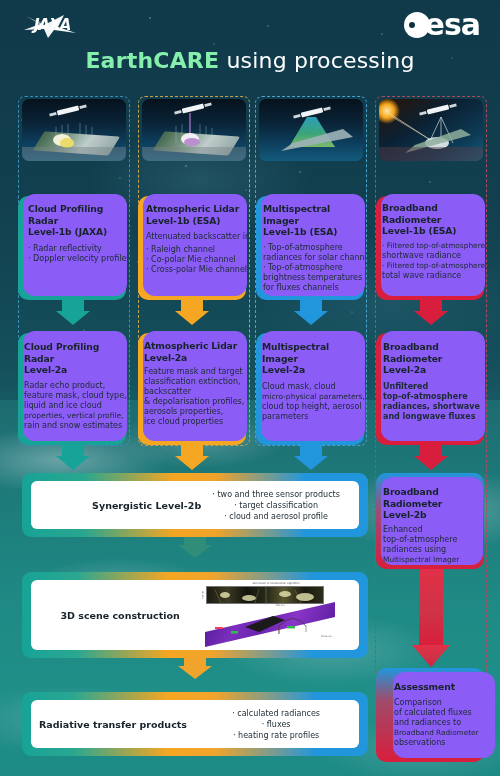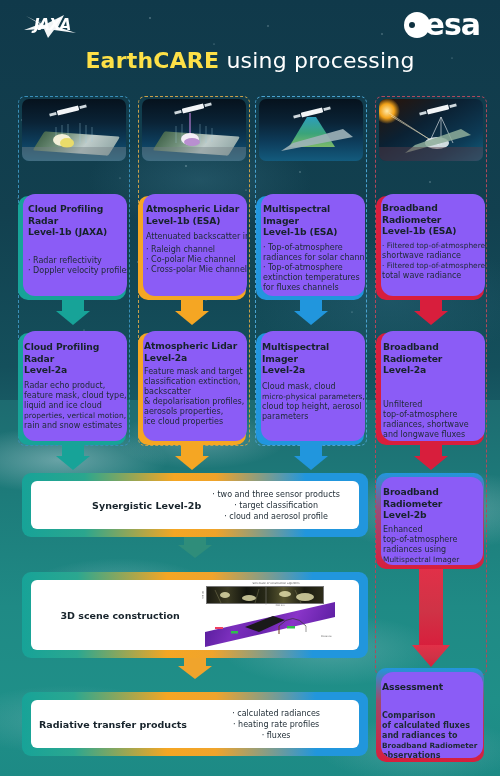--- a/index.html
+++ b/index.html
@@ -39,21 +39,21 @@
   .logo-jaxa { position: absolute; left: 24px; top: 13px; color: #fff; }
   .logo-esa  { position: absolute; right: 20px; top: 12px; display: flex; align-items: center; }
   .esa-dot { width: 26px; height: 26px; border-radius: 50%; background:#fff; position: relative; }
   .esa-dot::after { content:""; position:absolute; left:5px; top:10px; width:6px; height:6px; border-radius:50%; background:#0e3140; }
   .esa-txt { color:#fff; font-size: 30px; font-weight: 700; letter-spacing: -1px; margin-left:-5px; line-height: 26px; }
 
   #title {
     position: absolute; top: 48px; left: 0; width: 500px; text-align: center;
     font-size: 22px; font-weight: 400; color: #ffffff; z-index: 6; letter-spacing: .2px;
   }
-  #title .hi { color: #fde047; font-weight: 700; }
+  #title .hi { color: #86efac; font-weight: 700; }
   #title .rest { font-weight: 400; }
 
   
   .lane {
     position: absolute; z-index: 2;
     border: 1px dashed; border-radius: 7px; background: transparent;
   }
 
   
   .thumb {
@@ -261,21 +261,21 @@
 <div class="panel" style="left:18px;  top:196px; width:108px; height:104px; background:#17a398;"></div>
 <div class="panel" style="left:138px; top:196px; width:108px; height:104px; background:#f5a623;"></div>
 <div class="panel" style="left:256px; top:196px; width:108px; height:104px; background:#2196dd;"></div>
 <div class="panel" style="left:376px; top:196px; width:108px; height:104px; background:#d81e3c;"></div>
 
 <div class="card" style="left:23px; top:194px; width:104px; height:102px; padding:9px 5px;">
   <div class="hd">
     <div>Cloud Profiling Radar</div>
     <div>Level-1b (JAXA)</div>
   </div>
-  <div class="bd" style="margin-top:18px;">
+  <div class="bd" style="margin-top:6px;">
     <div>· Radar reflectivity</div>
     <div>· Doppler velocity profiles</div>
   </div>
 </div>
 
 <div class="card" style="left:143px; top:194px; width:104px; height:102px; padding:9px 3px;">
   <div class="hd">
     <div>Atmospheric Lidar</div>
     <div>Level-1b (ESA)</div>
   </div>
@@ -290,21 +290,21 @@
 
 <div class="card" style="left:261px; top:194px; width:104px; height:102px; padding:9px 2px;">
   <div class="hd">
     <div>Multispectral Imager</div>
     <div>Level-1b (ESA)</div>
   </div>
   <div class="bd" style="margin-top:5px;">
     <div>· Top-of-atmosphere</div>
     <div>radiances for solar channels</div>
     <div>· Top-of-atmosphere</div>
-    <div>extinction temperatures</div>
+    <div>brightness temperatures</div>
     <div>for fluxes channels</div>
   </div>
 </div>
 
 <div class="card" style="left:381px; top:194px; width:104px; height:102px; padding:8px 1px;">
   <div class="hd">
     <div>Broadband</div>
     <div>Radiometer</div>
     <div>Level-1b (ESA)</div>
   </div>
@@ -340,21 +340,21 @@
 
 <div class="card" style="left:23px; top:331px; width:104px; height:110px; padding:10px 1px;">
   <div class="hd">
     <div>Cloud Profiling Radar</div>
     <div>Level-2a</div>
   </div>
   <div class="bd" style="margin-top:5px;">
     <div>Radar echo product,</div>
     <div>feature mask, cloud type,</div>
     <div>liquid and ice cloud</div>
-    <div style="font-size:7.5px">properties, vertical motion,</div>
+    <div style="font-size:7.5px">properties, vertical profile,</div>
     <div>rain and snow estimates</div>
   </div>
 </div>
 
 <div class="card" style="left:143px; top:331px; width:104px; height:110px; padding:9px 1px;">
   <div class="hd">
     <div>Atmospheric Lidar</div>
     <div>Level-2a</div>
   </div>
   <div class="bd" style="margin-top:4px;">
@@ -379,21 +379,21 @@
     <div>parameters</div>
   </div>
 </div>
 
 <div class="card" style="left:381px; top:331px; width:104px; height:110px; padding:10px 2px;">
   <div class="hd">
     <div>Broadband</div>
     <div>Radiometer</div>
     <div>Level-2a</div>
   </div>
-  <div class="bd" style="margin-top:24px;">
+  <div class="bd" style="margin-top:6px;font-weight:bold;">
     <div>Unfiltered</div>
     <div>top-of-atmosphere</div>
     <div>radiances, shortwave</div>
     <div>and longwave fluxes</div>
   </div>
 </div>
 
 <svg class="arrow" style="left:56px; top:444px;" width="34" height="26">
   <rect x="6" y="0" width="22" height="13" fill="#17a398"></rect>
     <polygon points="0,12 34,12 17,26" fill="#17a398"></polygon>
@@ -502,29 +502,29 @@
   <rect x="6" y="0" width="22" height="10" fill="#f0a42c"></rect>
     <polygon points="0,9 34,9 17,22" fill="#f0a42c"></polygon>
 </svg>
 
 <div class="wrap" style="left:22px; top:692px; width:346px; height:64px;
             background:linear-gradient(90deg,#17a398 0%,#2ba790 15%,#f5a623 42%,#f0a42c 56%,#2196dd 85%,#2196dd 100%);"></div>
 <div class="widecard" style="left:31px; top:700px; width:328px; height:48px; padding:0 8px;">
   <div class="lbl" style="width:52%; text-align:left;">Radiative transfer products</div>
   <div class="bul" style="width:48%;">
     <div>· calculated radiances</div>
+    <div>· fluxes</div>
     <div>· heating rate profiles</div>
-    <div>· fluxes</div>
   </div>
 </div>
 
 <div class="panel" style="left:376px; top:668px; width:108px; height:94px;
             background:linear-gradient(180deg,#2196dd 0%,#a04a6a 35%,#d81e3c 100%);"></div>
-<div class="card" style="left:381px; top:672px; width:102px; height:86px; padding:9px 1px;">
+<div class="card" style="left:393px; top:672px; width:102px; height:86px; padding:9px 1px;">
   <div class="hd">Assessment</div>
-  <div class="bd" style="margin-top:18px;font-weight:bold;">
+  <div class="bd" style="margin-top:5px;">
     <div>Comparison</div>
     <div>of calculated fluxes</div>
     <div>and radiances to</div>
     <div style="font-size:7.3px">Broadband Radiometer</div>
     <div>observations</div>
   </div>
 </div>
 
 </body></html>

